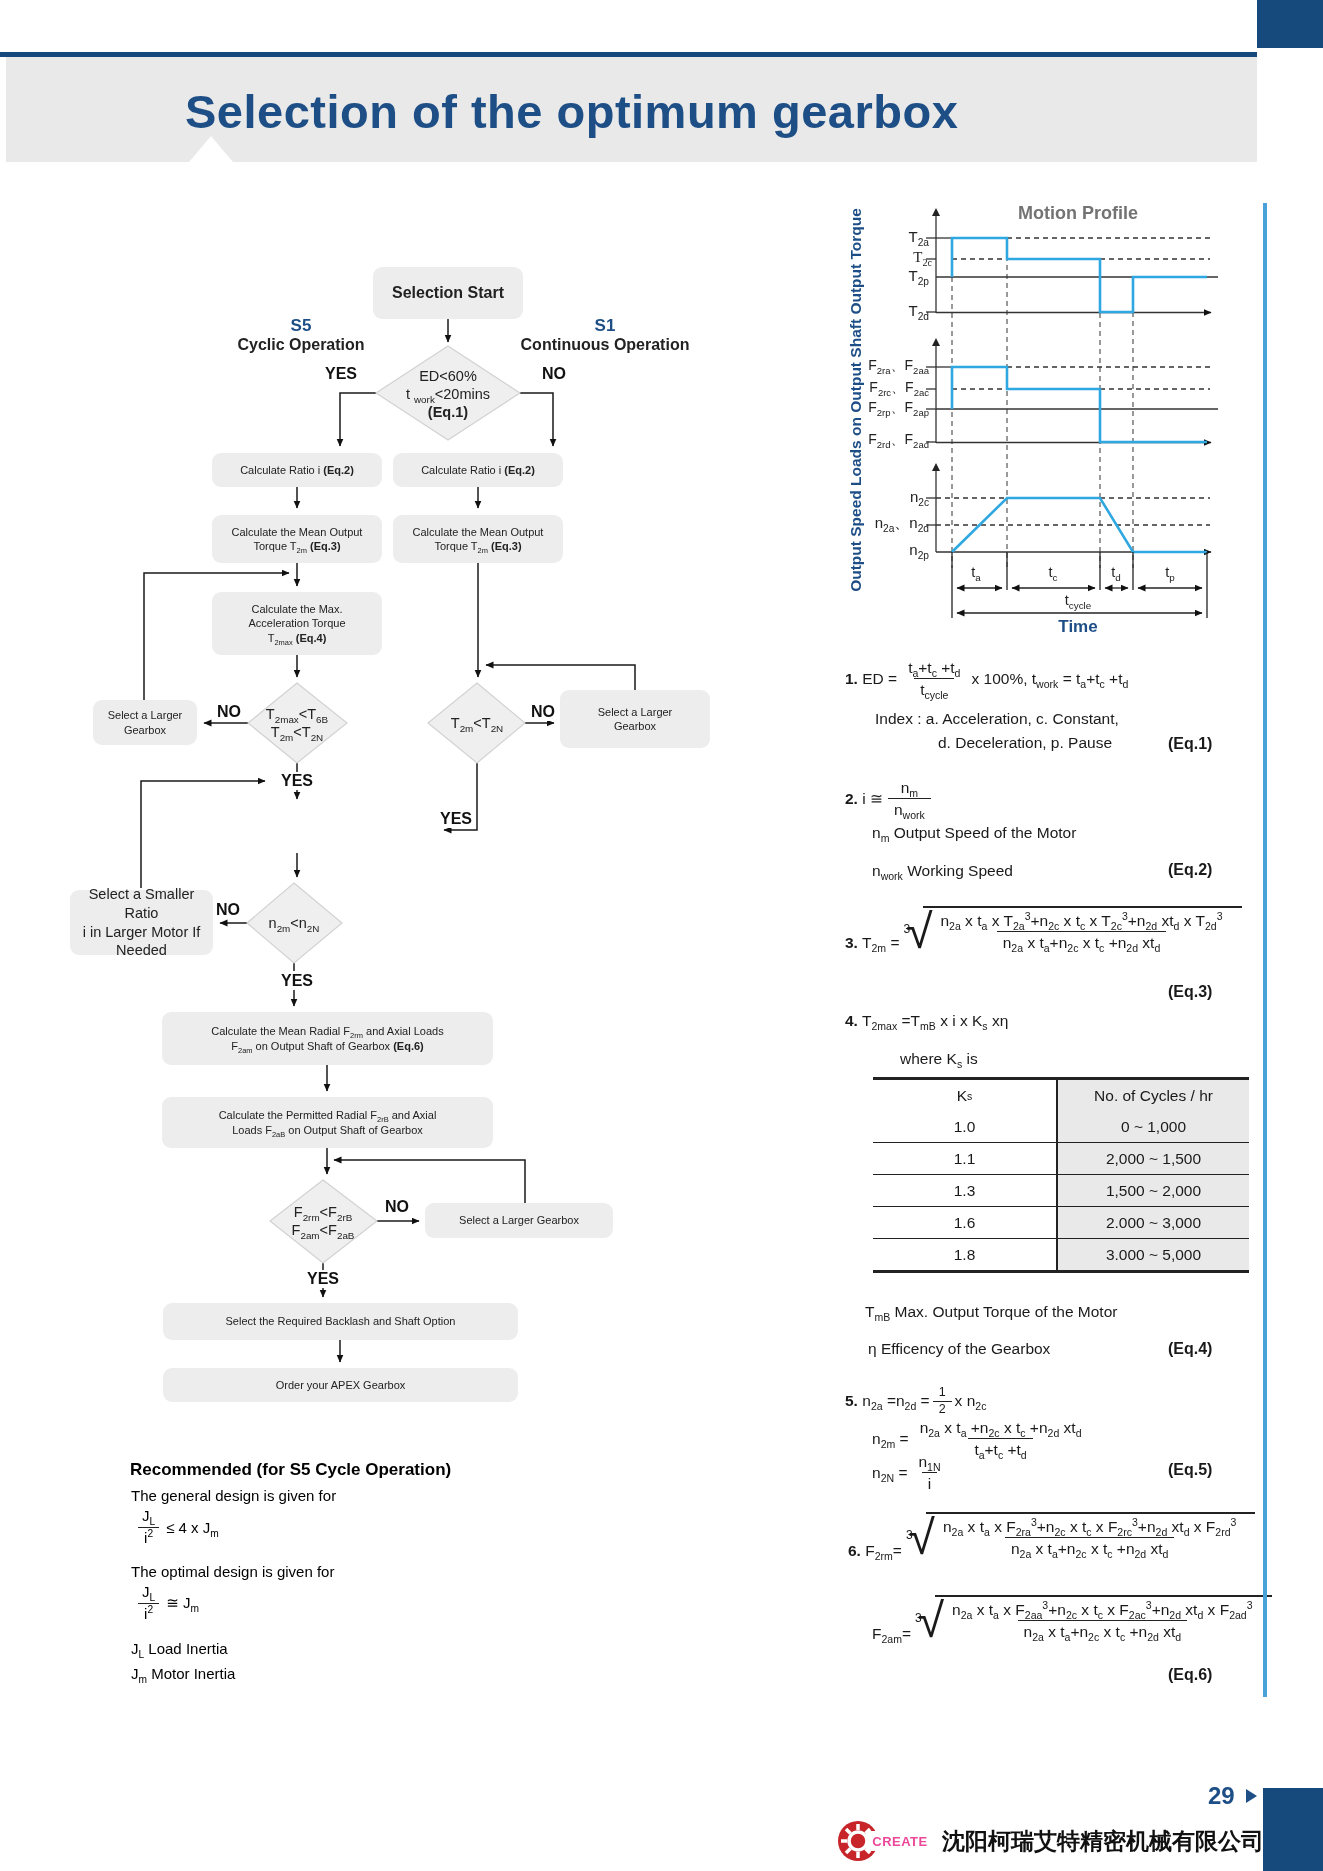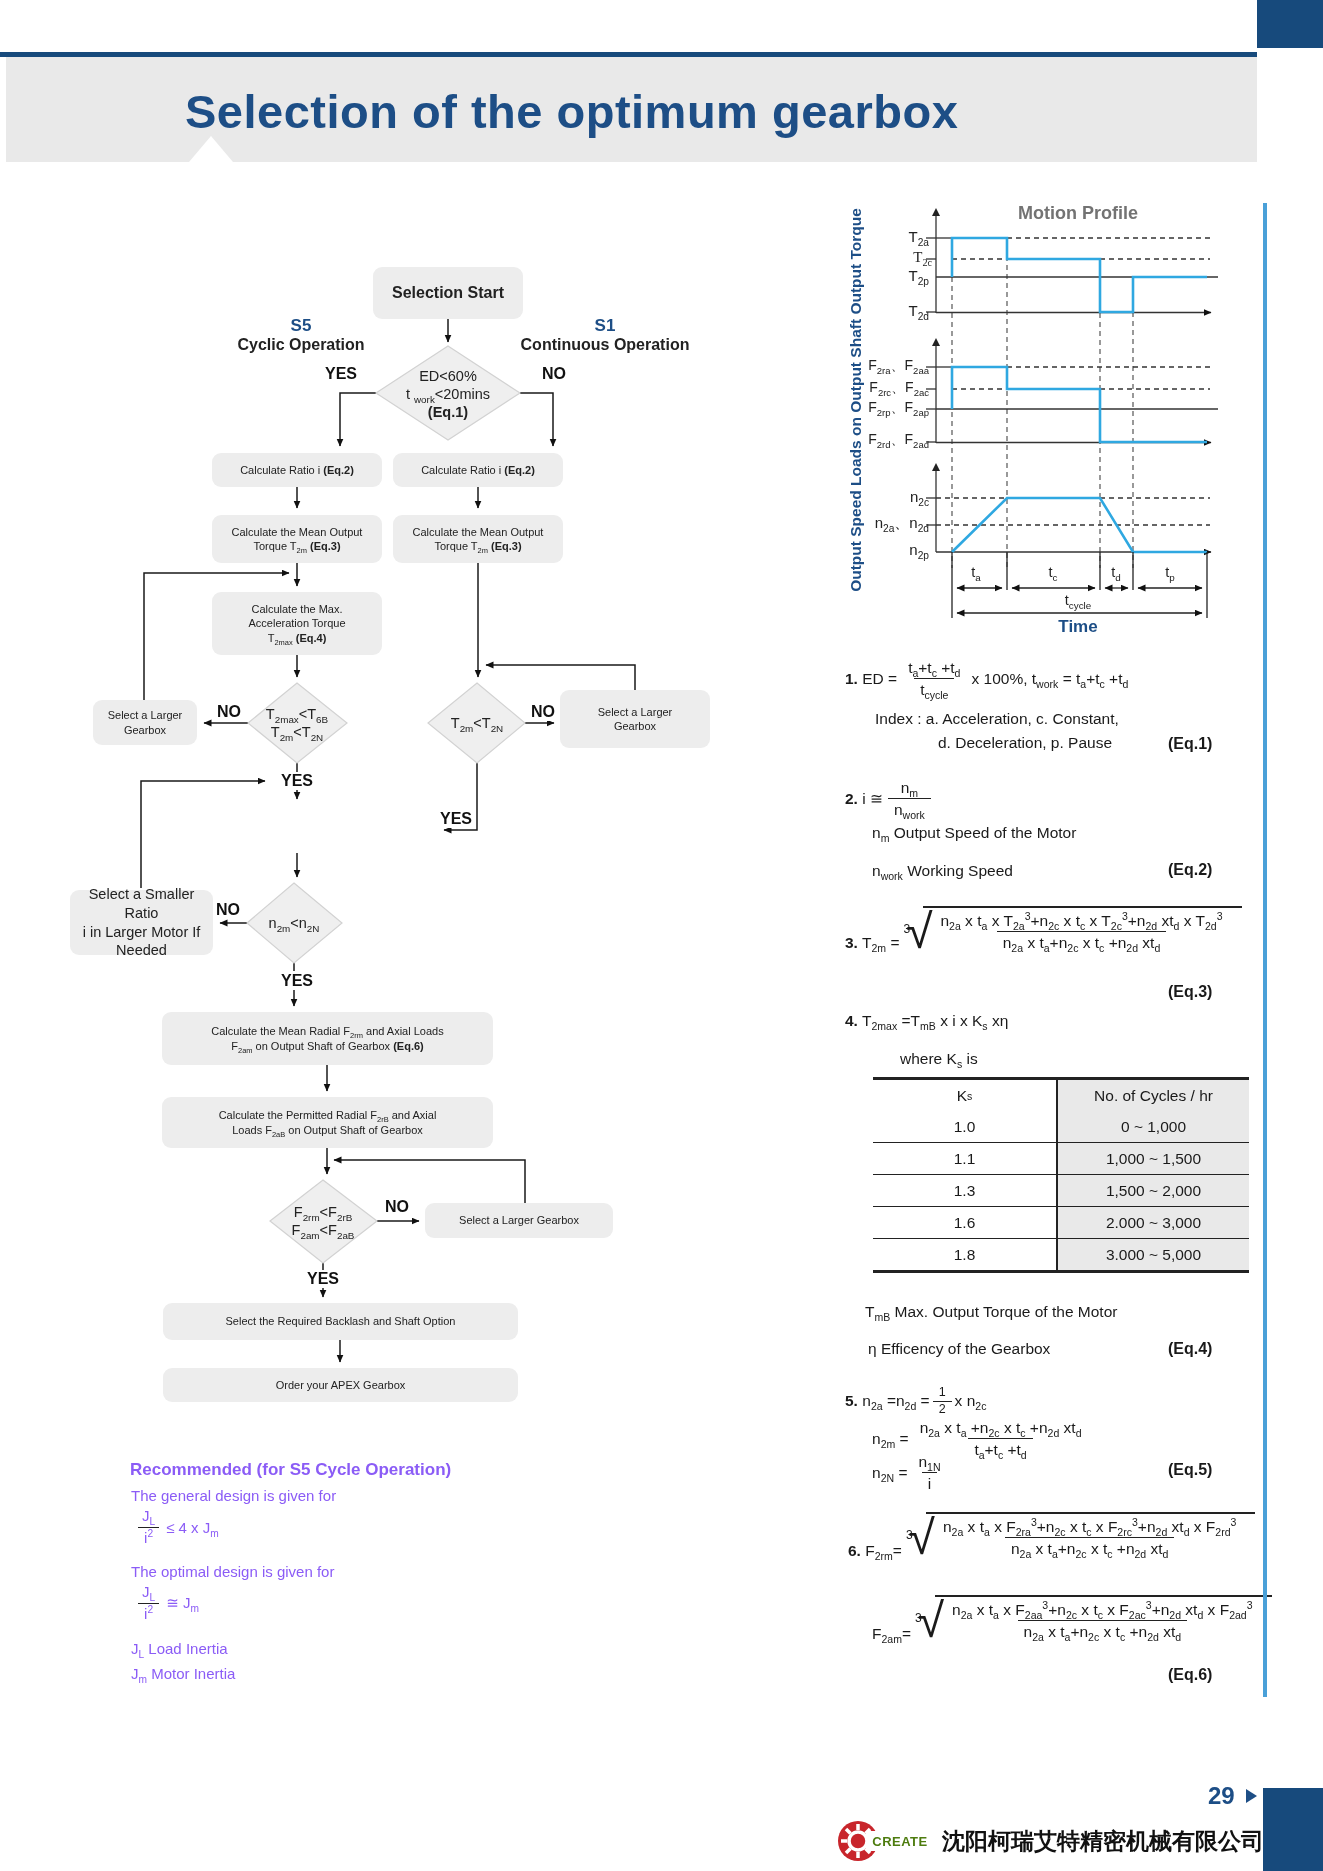--- a/index.html
+++ b/index.html
@@ -46,27 +46,27 @@
   .root .tick{font-size:48px;line-height:1;align-self:flex-end;margin:0 -9px -3px 0;font-weight:400;}
   .root .rbox{border-top:2px solid #222;padding:3px 8px 0 6px;}
   .eqtag{position:absolute;left:1168px;font-weight:bold;font-size:16px;}
   
   .ks-table{position:absolute;left:873px;top:1077px;width:376px;border-top:3px solid #222;border-bottom:3px solid #222;font-size:15.5px;}
   .trow{display:flex;}
   .trow + .trow{border-top:1.8px solid #222;}
   .tcell{width:183px;height:31px;display:flex;align-items:center;justify-content:center;}
   .tcell.shade{width:191px;background:#e9e9e9;border-left:2px solid #222;}
   
-  .rec{position:absolute;font-size:15px;color:#8b5cf6;}
+  .rec{position:absolute;font-size:15px;color:#000000;}
   
   .vrule{position:absolute;left:1263px;top:203px;width:4px;height:1494px;background:#4aa0d8;}
   
   .logo-circle{position:absolute;left:837px;top:1820px;width:42px;height:42px;}
   .create-pill{position:absolute;left:866px;top:1831px;width:68px;height:20px;background:#fff;display:flex;
-               align-items:center;justify-content:center;font-weight:bold;font-size:13px;letter-spacing:0.5px;color:#4d7c0f;}
+               align-items:center;justify-content:center;font-weight:bold;font-size:13px;letter-spacing:0.5px;color:#ec4899;}
   .company{position:absolute;left:942px;top:1826px;font-size:23px;font-weight:bold;color:#111;white-space:nowrap;}
   .pageno{position:absolute;left:1208px;top:1782px;font-size:24px;font-weight:bold;color:#1d4e86;}
   .page-arrow{position:absolute;left:1246px;top:1789px;width:0;height:0;
               border-top:7px solid transparent;border-bottom:7px solid transparent;border-left:11px solid #1d4e86;}
   .ftr-block{position:absolute;left:1263px;top:1788px;width:60px;height:83px;background:#174a7c;}
 </style>
 </head>
 <body>
 
 <div class="page">
@@ -389,21 +389,21 @@
         </div>
       <div class="tcell shade">No. of Cycles / hr</div>
     </div>
     <div>
         <div class="trow">
           <div class="tcell">1.0</div>
           <div class="tcell shade">0 ~ 1,000</div>
         </div>
         <div class="trow">
           <div class="tcell">1.1</div>
-          <div class="tcell shade">1,000 ~ 1,500</div>
+          <div class="tcell shade">2,000 ~ 1,500</div>
         </div>
         <div class="trow">
           <div class="tcell">1.3</div>
           <div class="tcell shade">1,500 ~ 2,000</div>
         </div>
         <div class="trow">
           <div class="tcell">1.6</div>
           <div class="tcell shade">2.000 ~ 3,000</div>
         </div>
         <div class="trow">

